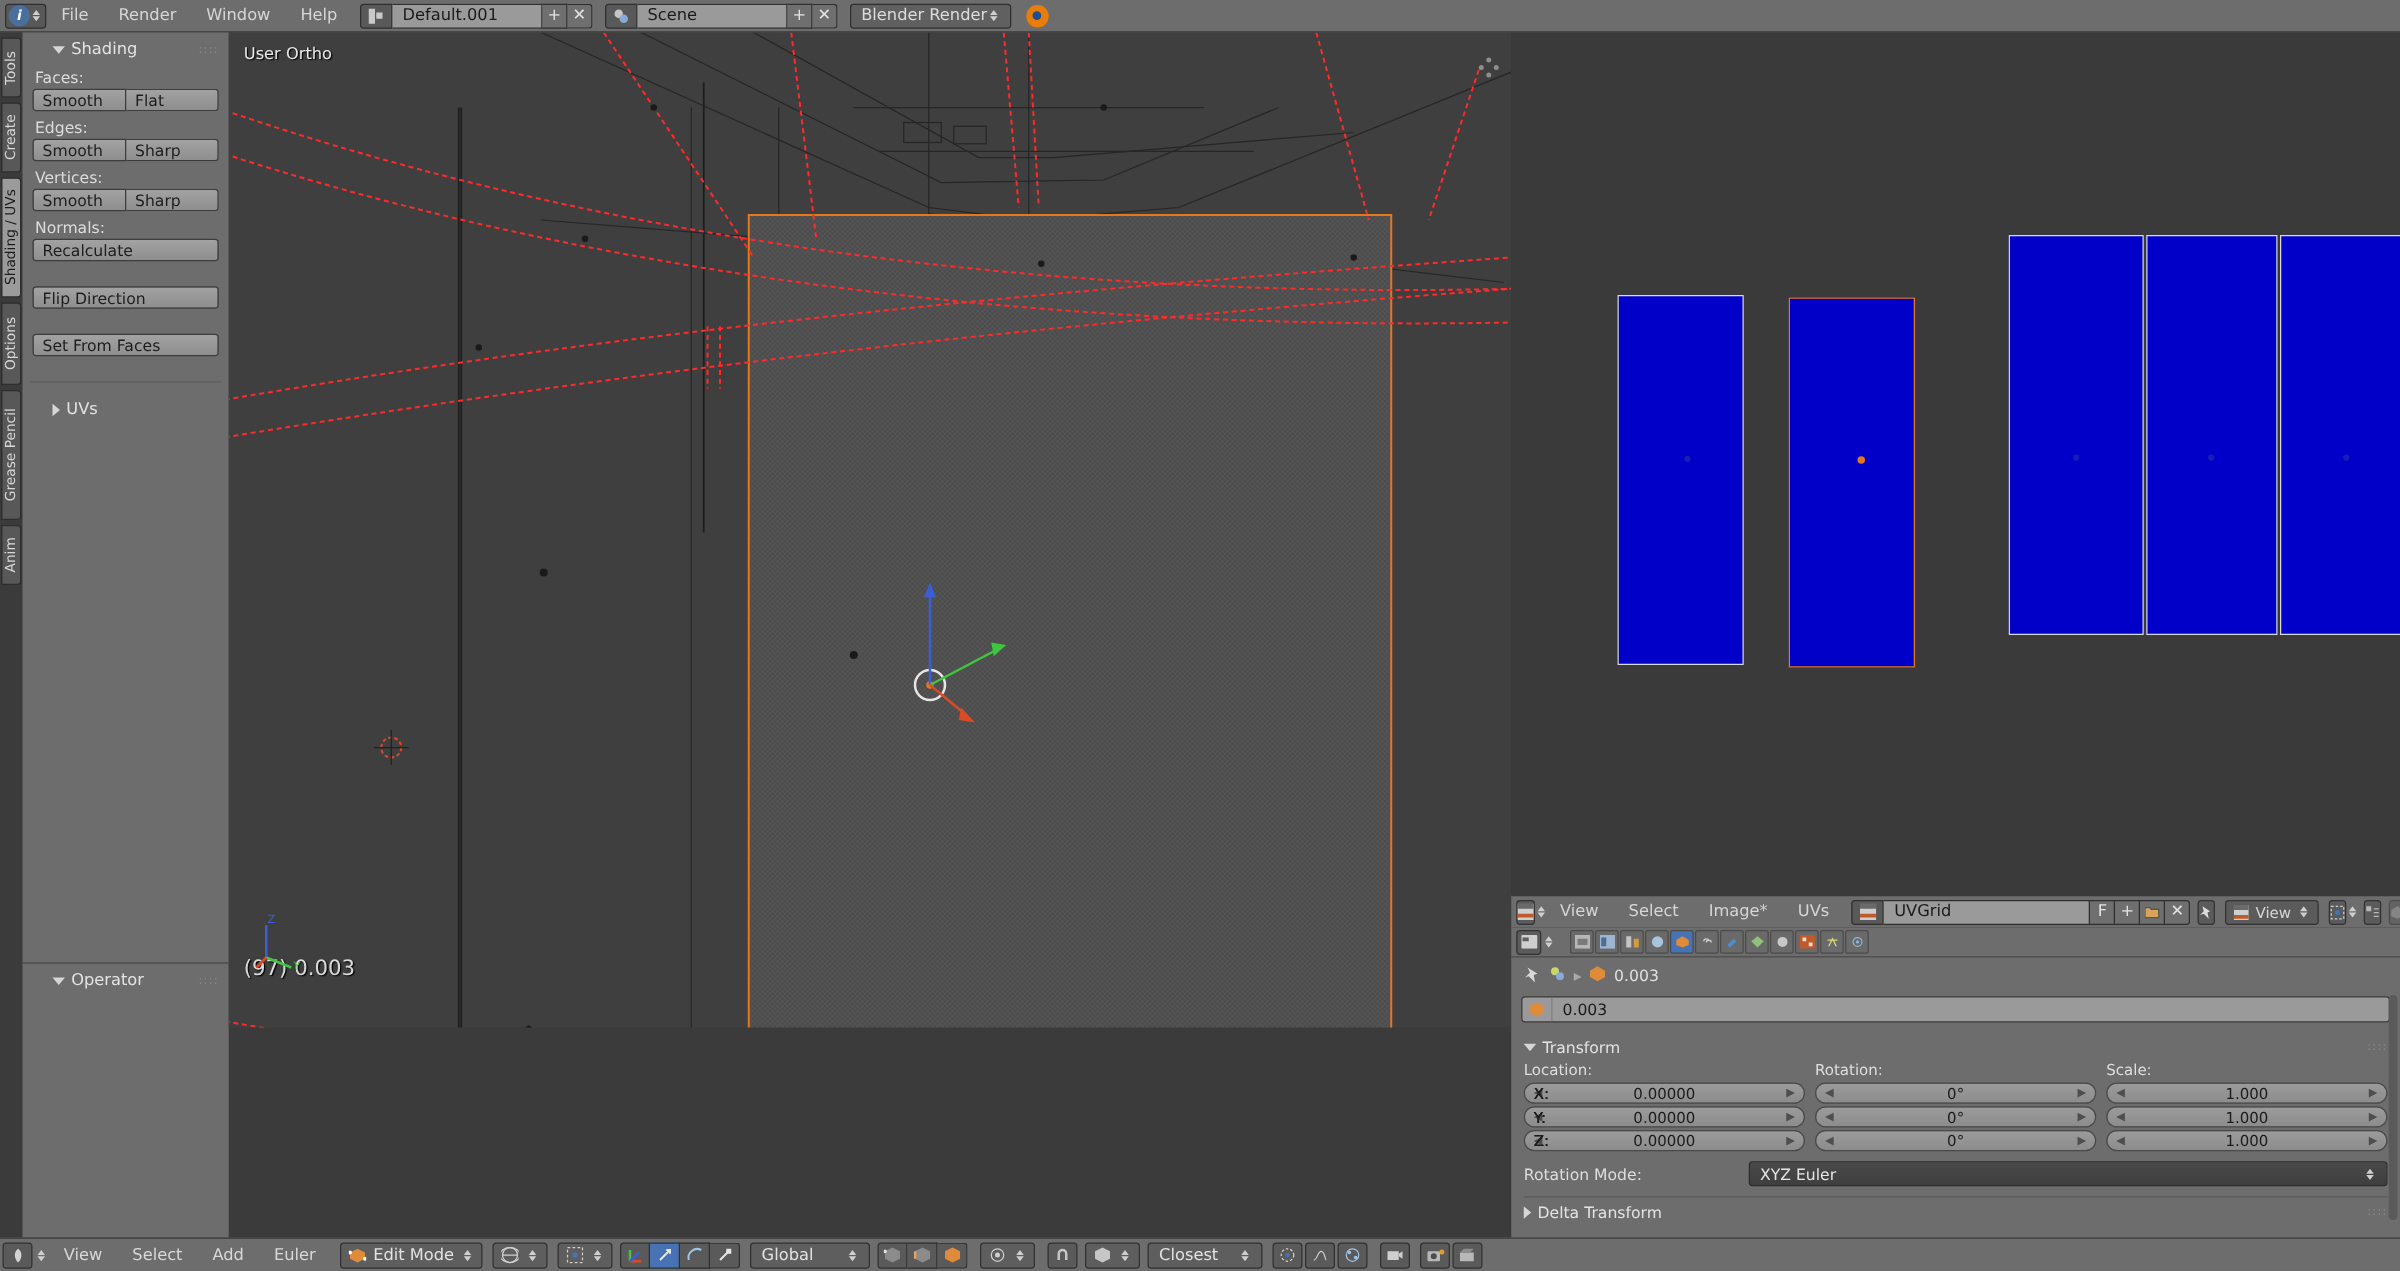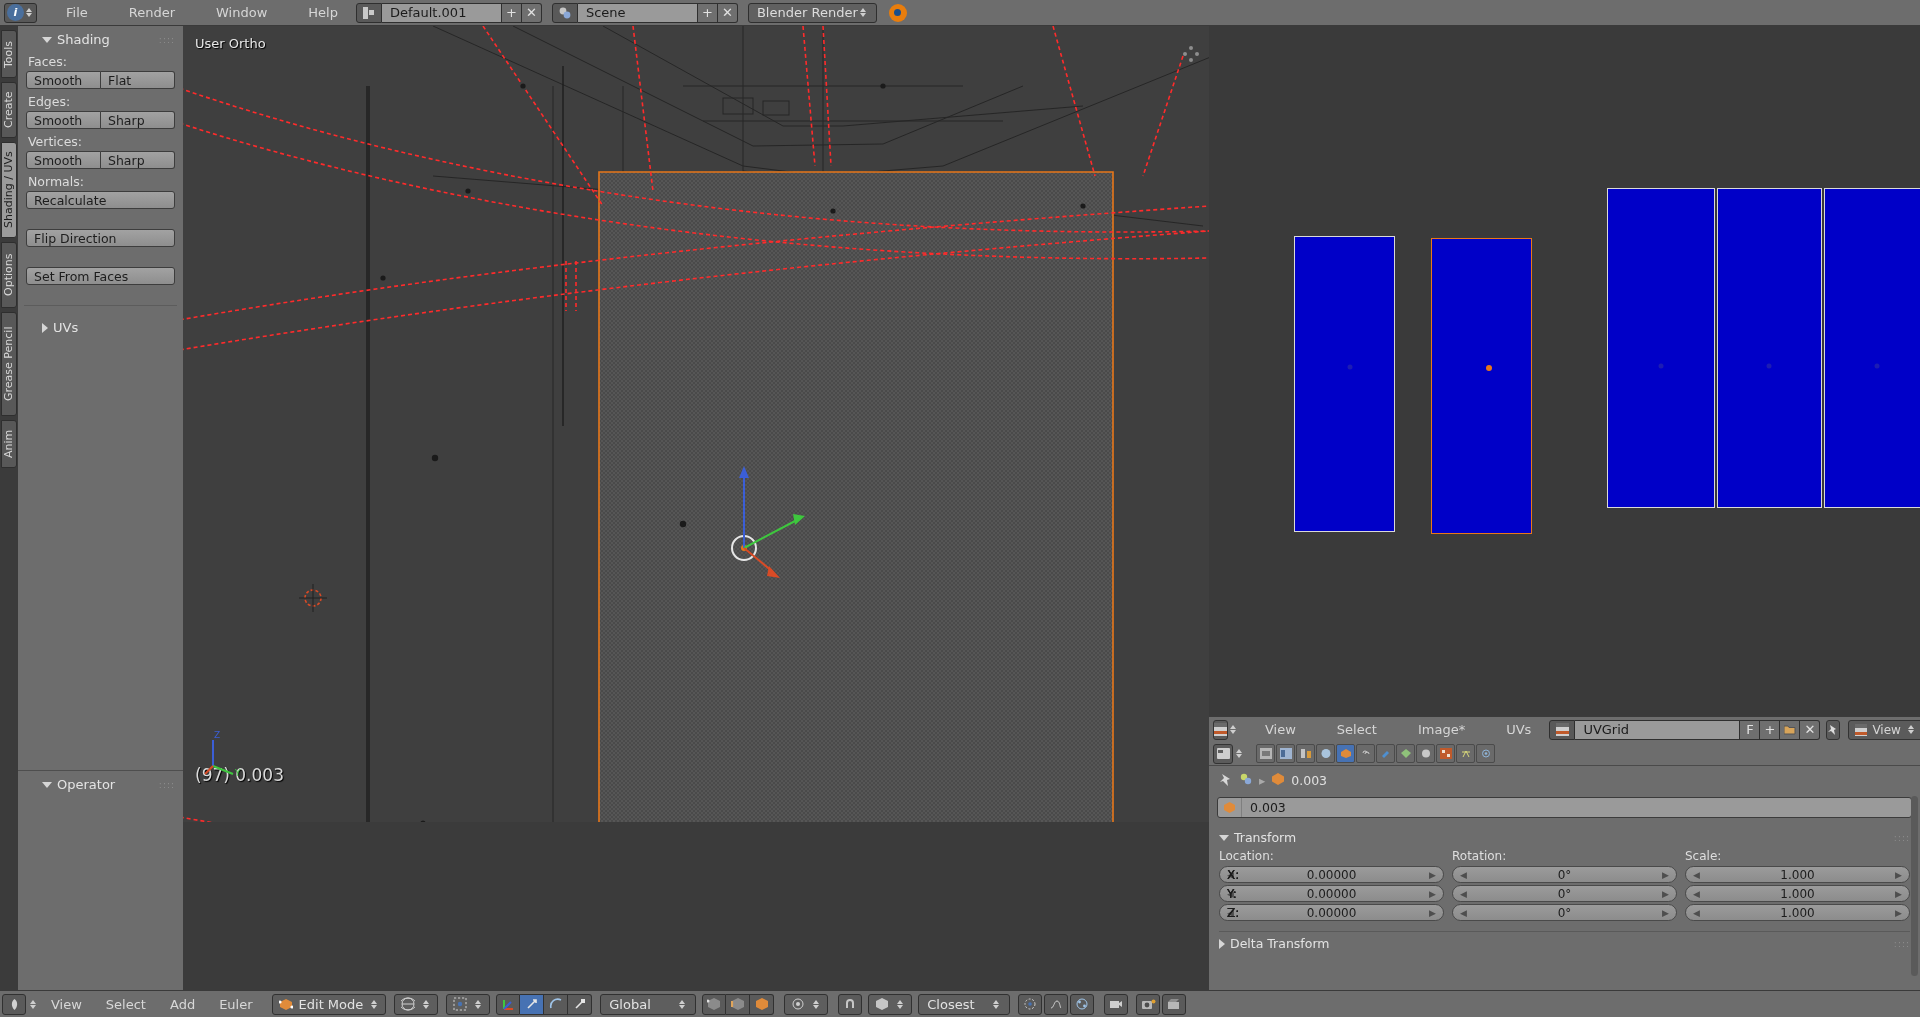--- a/index.html
+++ b/index.html
@@ -14,21 +14,21 @@
     background:#585858; border:1px solid #2f2f2f; border-radius:3px; padding:0 2px; }
   .blender-logo { width:17px; height:17px; border-radius:50%; background:#4a6f9d;
     display:flex; align-items:center; justify-content:center; color:#fff;
     font-size:11px; font-style:italic; font-weight:bold; }
   .spin { display:flex; flex-direction:column; justify-content:center; margin-left:2px; width:8px;}
   .spin i { display:block; width:0;height:0; border-left:3px solid transparent;
     border-right:3px solid transparent; }
   .spin i.up { border-bottom:4px solid #cfcfcf; margin-bottom:1px;}
   .spin i.dn { border-top:4px solid #cfcfcf; }
   .menu { display:flex; align-items:center; height:26px; }
-  .menu > span { padding:0 12px; color:#d6d6d6; font-size:13px; line-height:26px; cursor:default;margin-left:17px;}
+  .menu > span { padding:0 12px; color:#d6d6d6; font-size:13px; line-height:26px; cursor:default;}
   .datablock { display:flex; align-items:center; height:20px; margin-left:6px; }
   .db-btn { width:26px; height:20px; background:#595959; border:1px solid #2f2f2f;
     border-radius:3px 0 0 3px; display:flex; align-items:center; justify-content:center; gap:1px;}
   .db-sq { width:5px;height:12px; background:#c9c9c9; }
   .db-sq.small { height:5px; }
   .db-field { height:20px; min-width:120px; background:#9a9a9a; border:1px solid #2f2f2f;
     border-left:none; color:#1b1b1b; display:flex; align-items:center; padding:0 8px; font-size:13px; }
   .db-mini { width:20px;height:20px; background:#6f6f6f; border:1px solid #2f2f2f;
     border-left:none; color:#e2e2e2; display:flex;align-items:center;justify-content:center;
     font-size:13px; }
@@ -631,20 +631,30 @@
         </div>
         <div class="numf">
           <span class="ar">◀</span>
           <span style="position:absolute;left:18px;">Z:</span>
           <span>1.000</span>
           <span class="ar">▶</span>
         </div>
       </div>
     </div>
 
+    <div class="rowline">
+      <span class="lab">Rotation Mode:</span>
+      <span class="dropdown">
+        <span>XYZ Euler</span>
+        <span class="spin">
+            <i class="up"></i>
+            <i class="dn"></i>
+          </span>
+      </span>
+    </div>
 
     <div class="psep"></div>
     <div class="prop-head">
       <span class="tri right"></span>
       <span>Delta Transform</span>
       <span class="grip">::::</span>
     </div>
 
     <div class="scrollbar"></div>
   </div>

